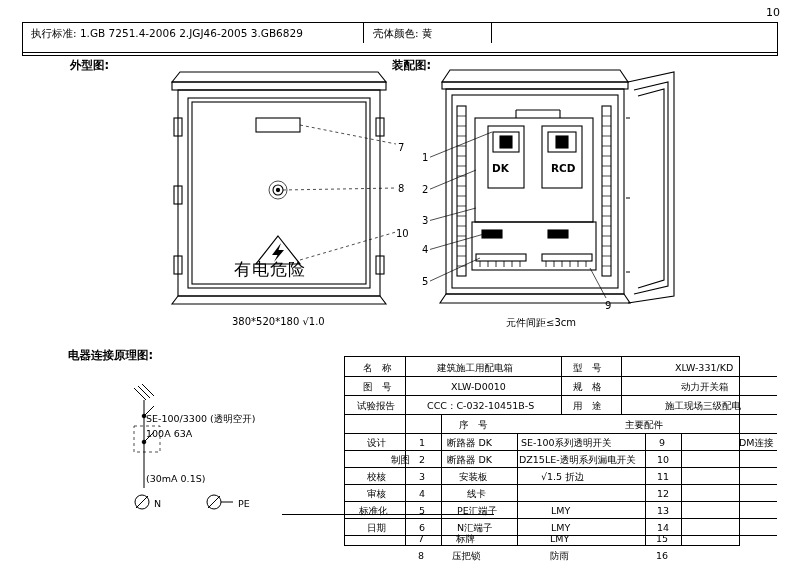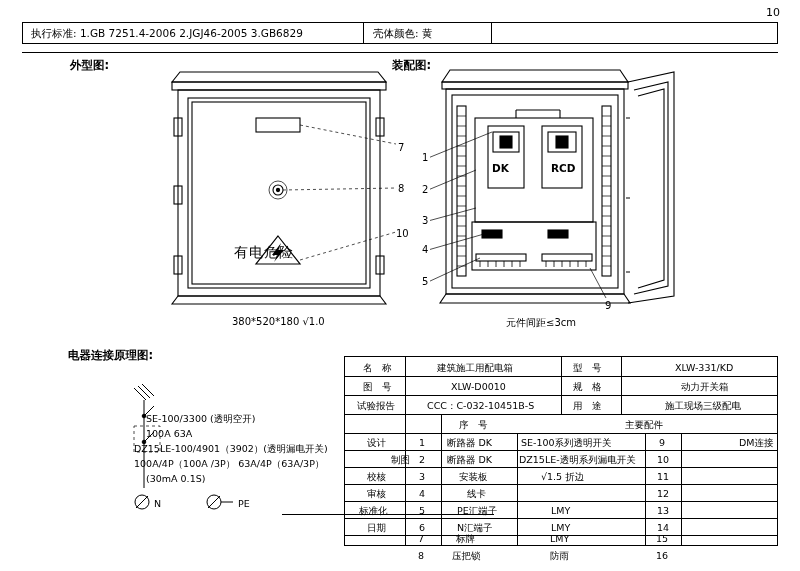--- a/index.html
+++ b/index.html
@@ -25,21 +25,21 @@
     right: 20px;
     top: 6px;
     font-size: 11px;
   }
   
   .header-bar {
     position: absolute;
     left: 22px;
     top: 22px;
     width: 756px;
-    height: 22px;
+    height: 34px;
     border: 1px solid #000;
     box-sizing: border-box;
     padding-left: 24px;
   }
   .header-bar .cell {
     position: absolute;
     top: 0;
     height: 20px;
     line-height: 20px;
     font-size: 10.5px;
@@ -85,22 +85,22 @@
     position: absolute;
     font-size: 10px;
     white-space: nowrap;
   }
   .cap-dim  { left: 232px; top: 316px; }
   .cap-gap  { left: 506px; top: 316px; }
 
   .danger-text {
     position: absolute;
     left: 234px;
-    top: 244px;
-    font-size: 14px;
+    top: 258px;
+    font-size: 17px;
     letter-spacing: 1px;
   }
 
   .dk-text {
     position: absolute;
     font-size: 10.5px;
     font-weight: bold;
   }
   .dk-1 { left: 492px; top: 162px; }
   .dk-2 { left: 551px; top: 162px; }
@@ -115,21 +115,21 @@
     position: absolute;
     font-size: 9.5px;
     white-space: nowrap;
   }
 
   
   .table-box {
     position: absolute;
     left: 344px;
     top: 356px;
-    width: 434px;
+    width: 396px;
     height: 190px;
     border: 1px solid #000;
     box-sizing: border-box;
   }
   .tb-h {
     position: absolute;
     left: 0;
     height: 1px;
     background: #000;
   }
@@ -340,22 +340,20 @@
         <circle cx="22" cy="120" r="7"></circle>
         <path d="M16 126 L28 114"></path>
         <circle cx="94" cy="120" r="7"></circle>
         <path d="M88 126 L100 114"></path>
         <path d="M101 120 h12"></path>
       </g>
     </svg>
   </div>
   <div class="wire-txt" style="left:146px; top:413px;">SE-100/3300  (透明空开)</div>
   <div class="wire-txt" style="left:146px; top:428px;">100A   63A</div>
-  <div class="wire-txt" style="left:134px; top:443px;">DZ15LE-100/4901（3902）(透明漏电开关)</div>
-  <div class="wire-txt" style="left:134px; top:458px;">100A/4P（100A /3P）  63A/4P（63A/3P）</div>
   <div class="wire-txt" style="left:146px; top:473px;">(30mA 0.1S)</div>
   <div class="wire-txt" style="left:154px; top:498px;">N</div>
   <div class="wire-txt" style="left:238px; top:498px;">PE</div>
 
   <div class="table-box">
 
     <div class="tb-h" style="top:19px;  width:432px;"></div>
     <div class="tb-h" style="top:38px;  width:432px;"></div>
     <div class="tb-h" style="top:57px;  width:432px;"></div>
     <div class="tb-h" style="top:76px;  width:432px;"></div>

